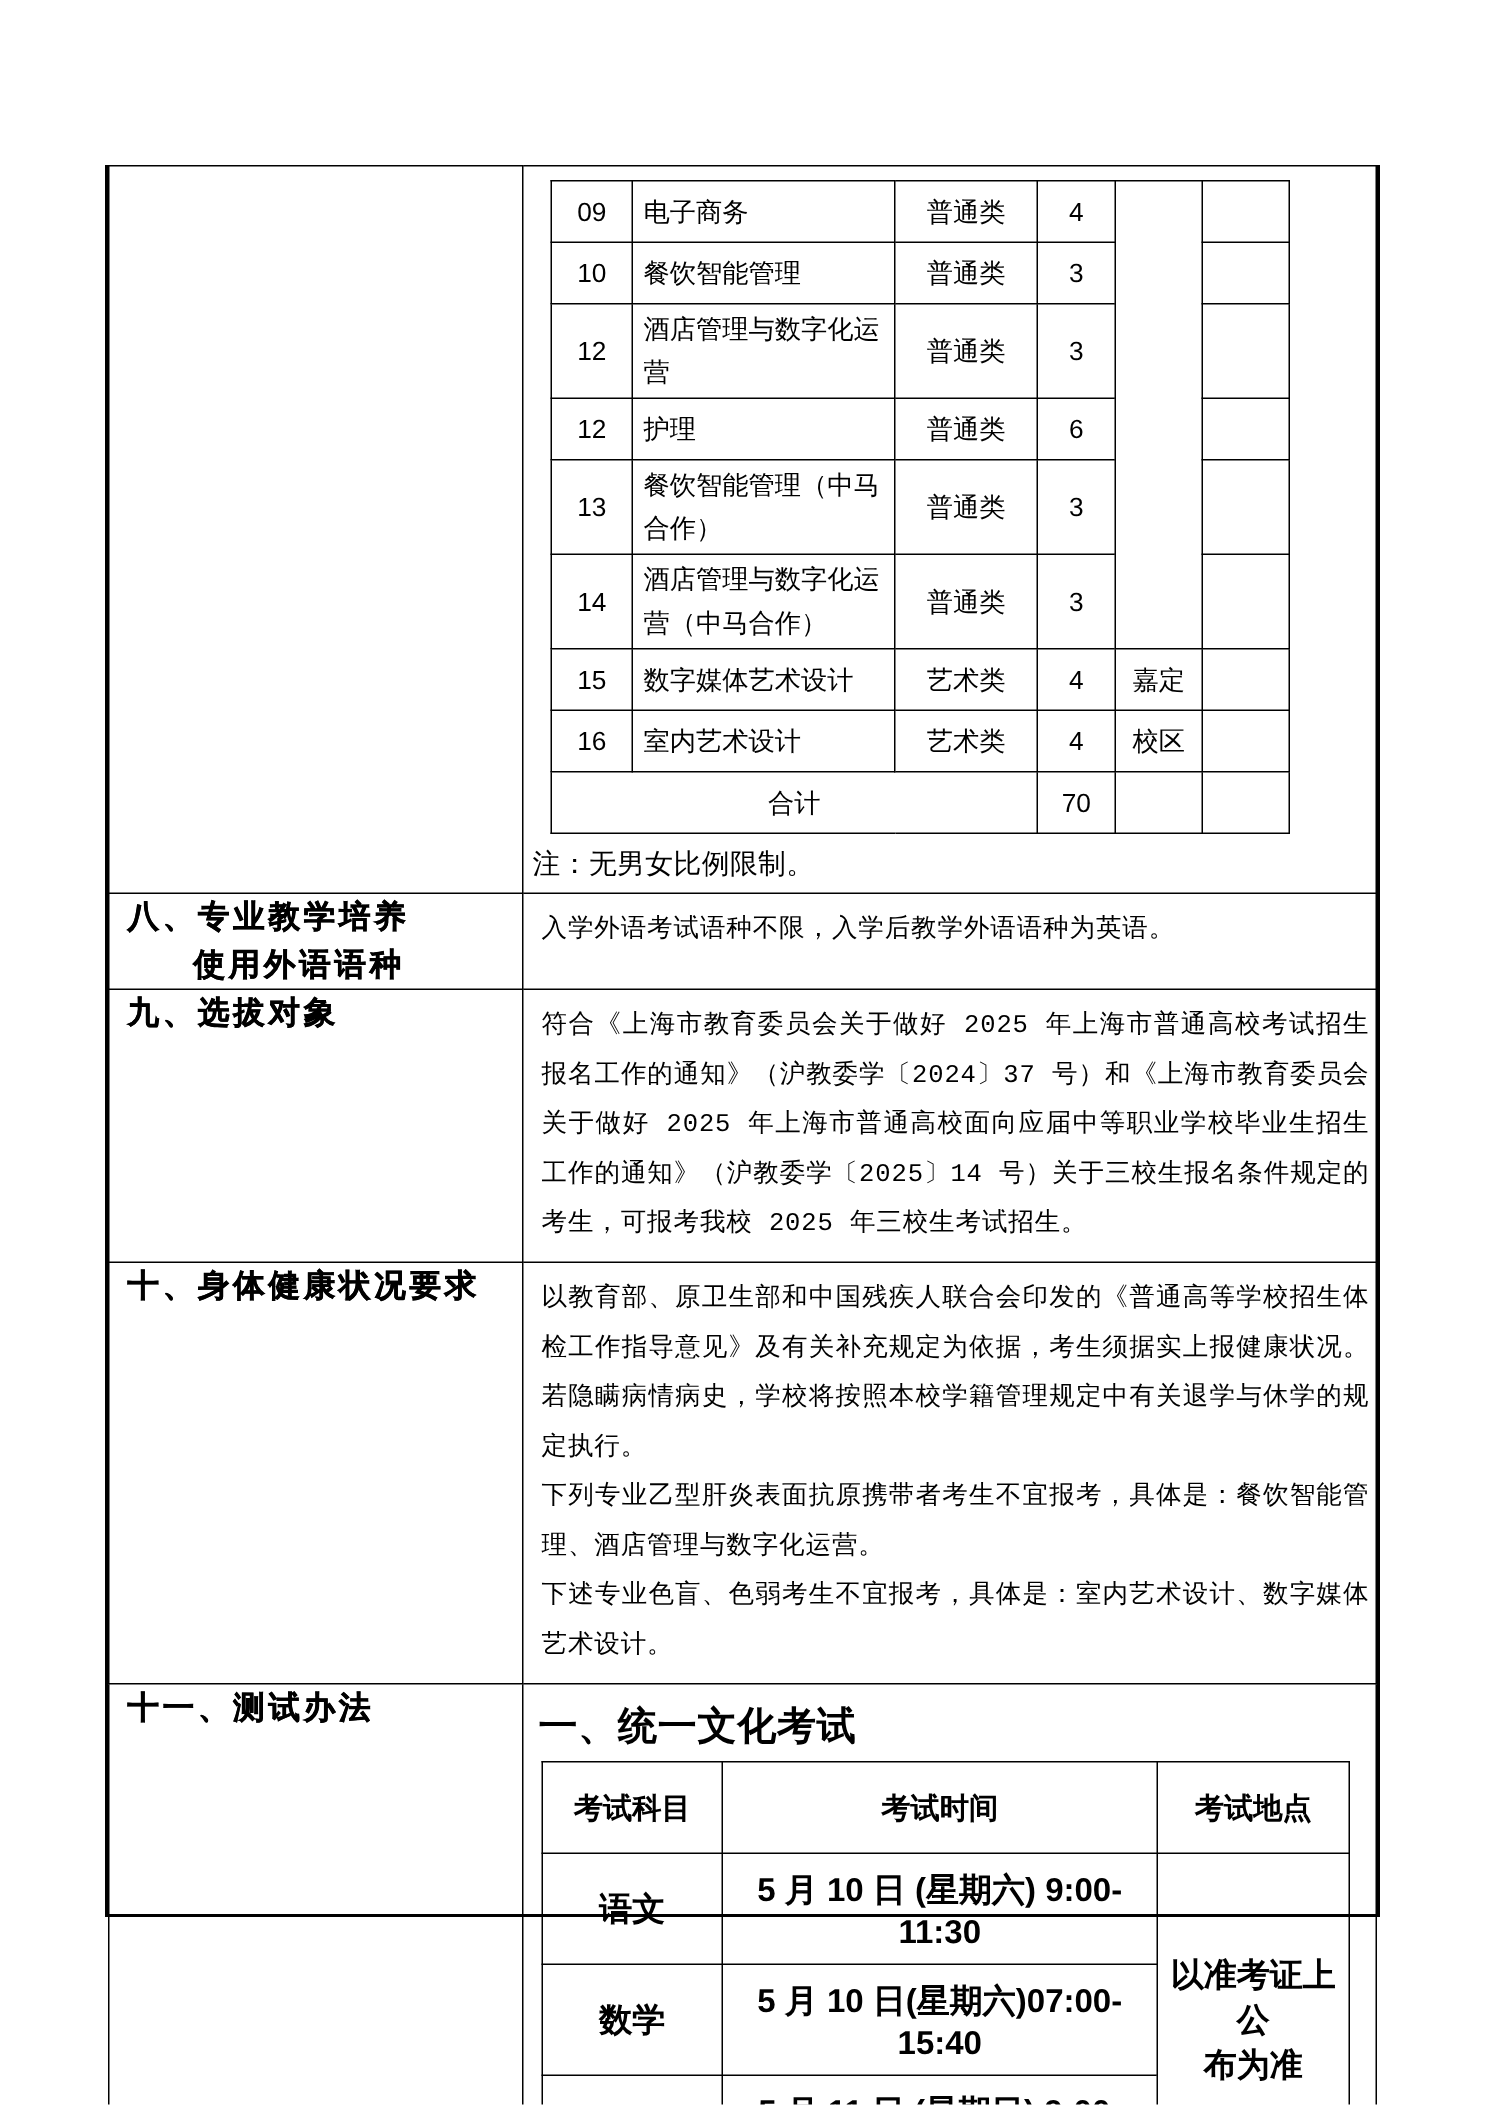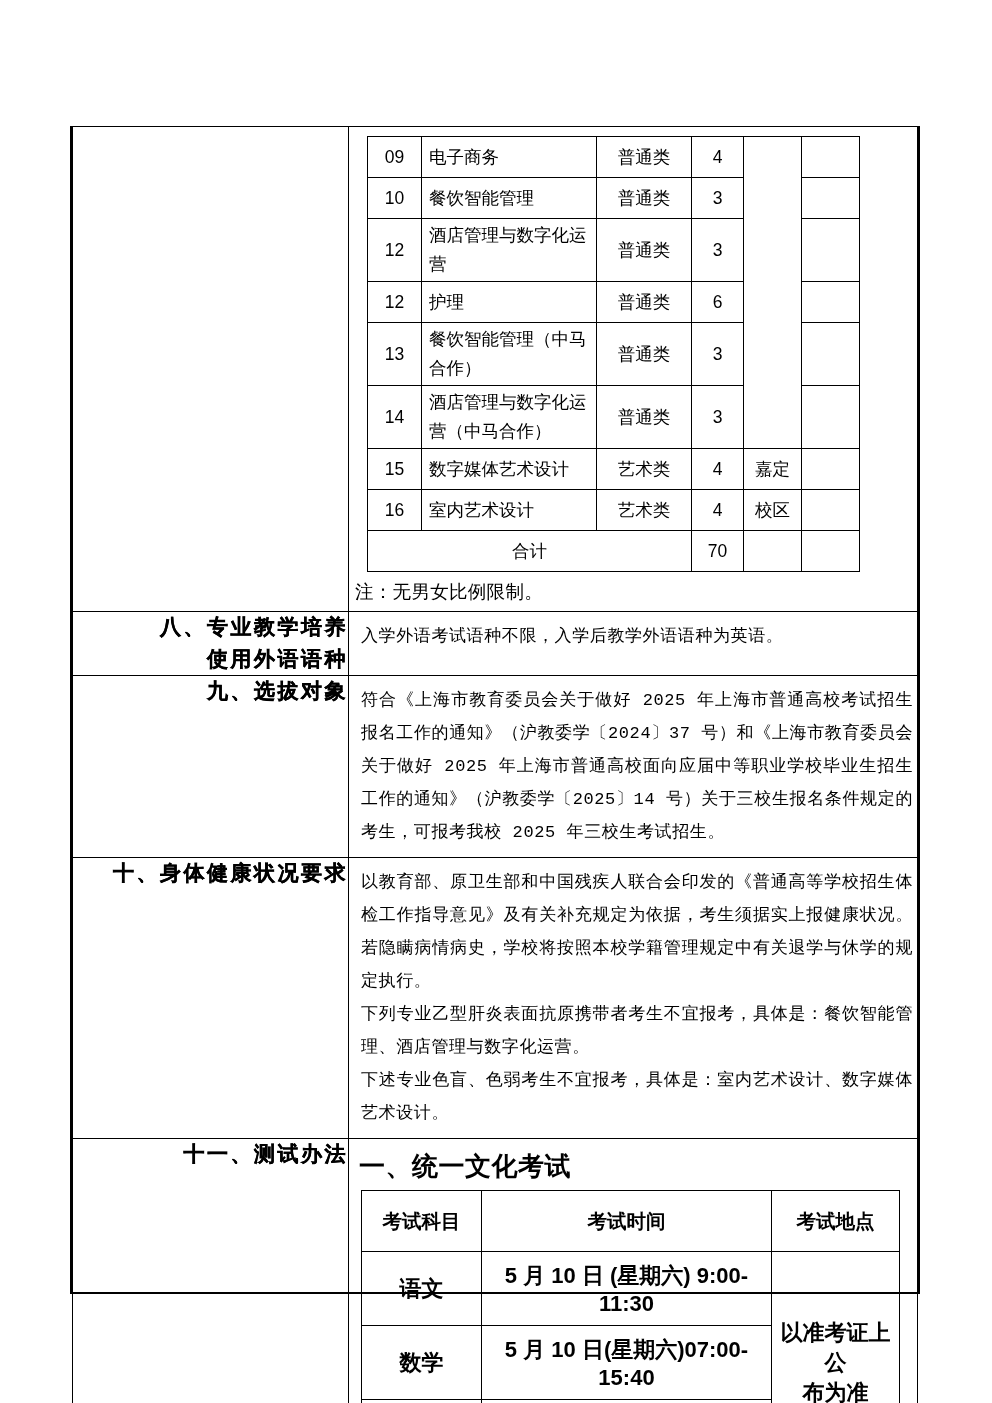--- a/index.html
+++ b/index.html
@@ -13,21 +13,21 @@
     font-family: "Liberation Serif", "DejaVu Serif", serif;
     color: #000000;
     position: relative;
     overflow: hidden;
   }
 
   
   #page {
     position: absolute;
     left: 70px;
-    top: 126px;
+    top: 110px;
     width: 850px;
     height: 1168px;
     box-sizing: border-box;
     border: 2.5px solid #000;
     border-top: none;
     border-bottom: 2.5px solid #000;
   }
 
   
   table.outer {
@@ -50,21 +50,21 @@
     padding: 0;
   }
 
   
   .sec-label {
     font-family: "Liberation Serif", "DejaVu Serif", serif;
     font-size: 21px;
     font-weight: 700;
     letter-spacing: 2.5px;
     line-height: 1.5;
-    text-align: right;
+    text-align: left;
     padding-left: 12px;
     -webkit-text-stroke: 0.3px #000;
   }
   .sec-label .indent {
     display: block;
     padding-left: 44px;
   }
 
   
   .prose {

